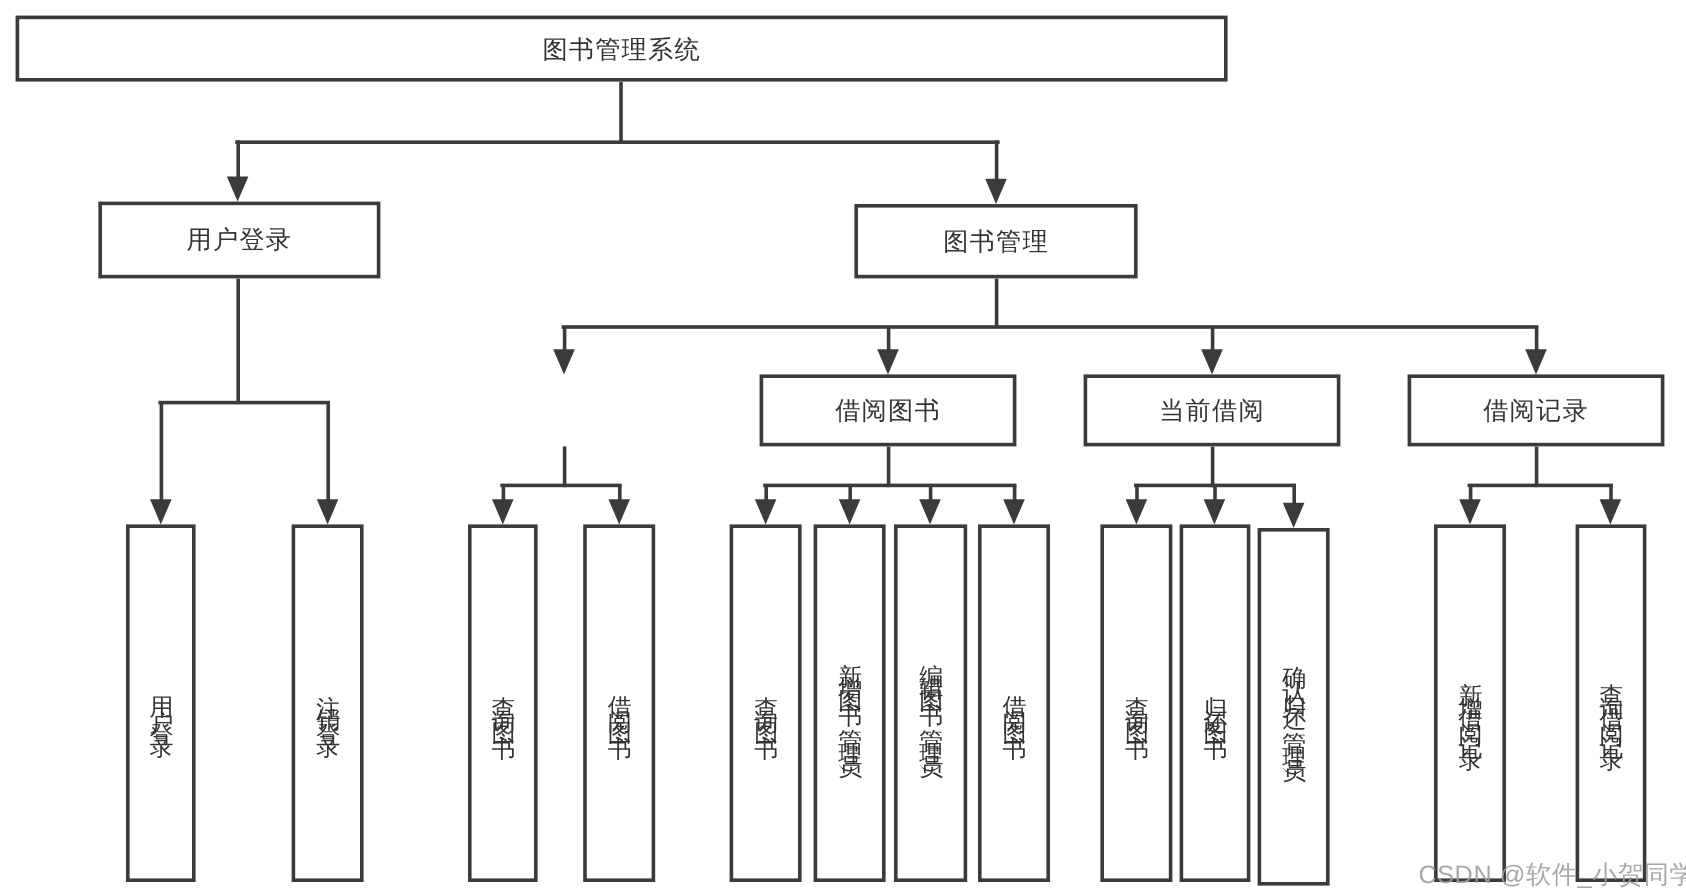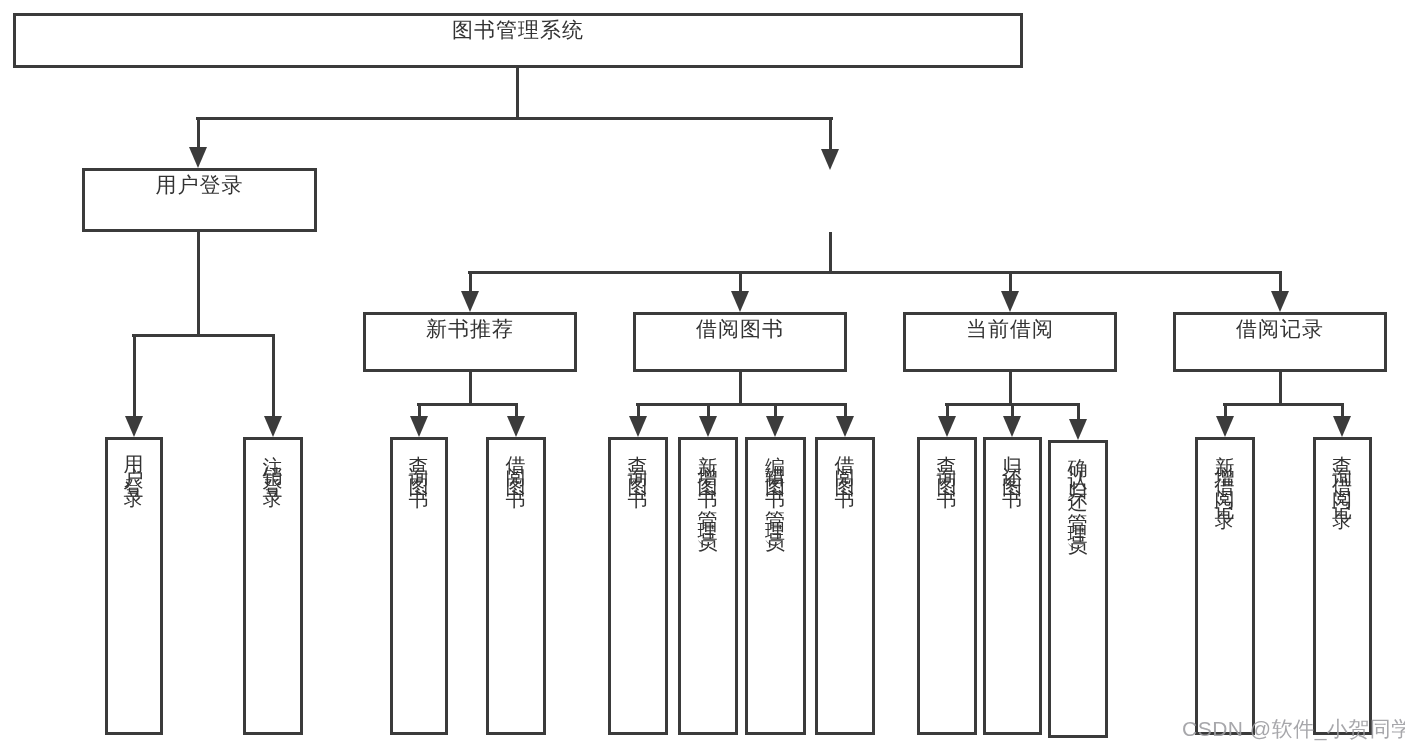--- a/index.html
+++ b/index.html
@@ -16,20 +16,21 @@
     background:var(--bg);
     overflow:hidden;
     font-family:"Liberation Sans","DejaVu Sans",sans-serif;
   }
   .node{
     position:absolute;
     box-sizing:border-box;
     border:3px solid var(--line);
     background:var(--bg);
     display:flex;
+    align-items:center;
     justify-content:center;
     color:var(--text);
     font-size:21px;
     letter-spacing:1px;
   }
   .node span{white-space:nowrap;}
   .node.v span{
     writing-mode:vertical-rl;
     letter-spacing:11px;
     font-size:20px;
@@ -116,22 +117,22 @@
     <div class="arrow-stem" style="left: 1223.5px; top: 404px; height: 14px;"></div>
     <div class="arrow-head" style="left: 1216px; top: 416px;"></div>
     <div class="arrow-stem" style="left: 1340.5px; top: 404px; height: 14px;"></div>
     <div class="arrow-head" style="left: 1333px; top: 416px;"></div>
     <div class="node" style="left: 13px; top: 13px; width: 1010px; height: 55px;">
       <span>图书管理系统</span>
     </div>
     <div class="node" style="left: 82px; top: 168px; width: 235px; height: 64px;">
       <span>用户登录</span>
     </div>
-    <div class="node" style="left: 363px; top: 312px; width: 214px; height: 60px;">
-      <span>新书推荐</span>
+    <div class="node" style="left: 712px; top: 170px; width: 236px; height: 62px;">
+      <span>图书管理</span>
     </div>
     <div class="node" style="left: 633px; top: 312px; width: 214px; height: 60px;">
       <span>借阅图书</span>
     </div>
     <div class="node" style="left: 1173px; top: 312px; width: 214px; height: 60px;">
       <span>借阅记录</span>
     </div>
     <div class="node" style="left: 903px; top: 312px; width: 214px; height: 60px;">
       <span>当前借阅</span>
     </div>

